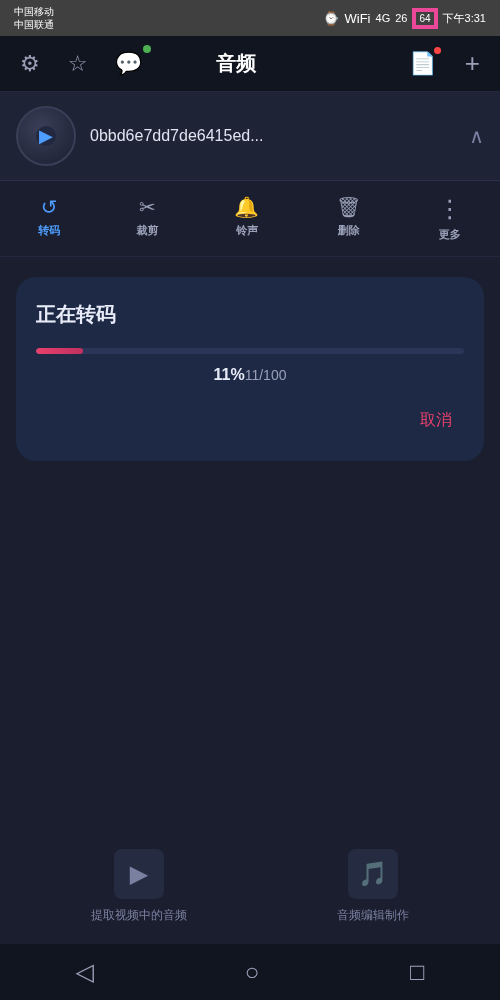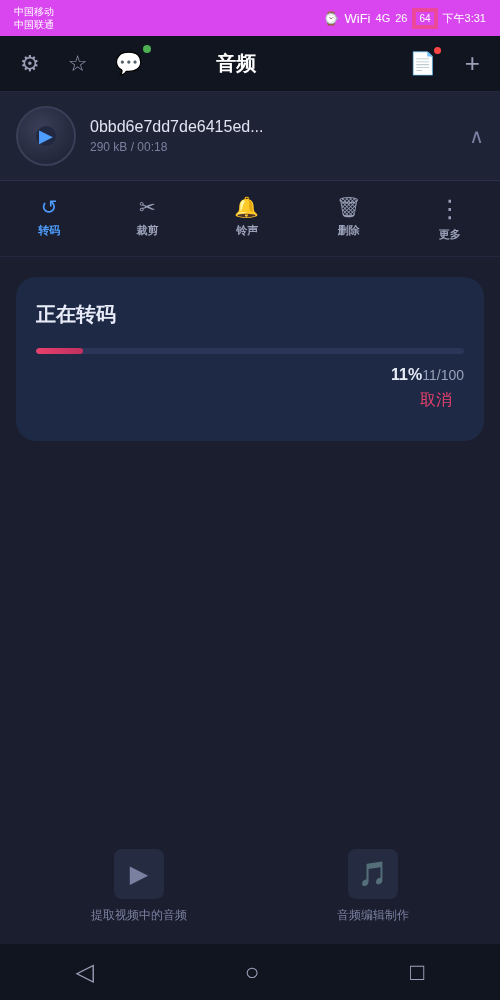--- a/index.html
+++ b/index.html
@@ -7,21 +7,21 @@
       width: 500px;
       height: 1000px;
       background: #1a1e2e;
       font-family: 'PingFang SC', 'Microsoft YaHei', sans-serif;
       overflow: hidden;
       position: relative;
     }
 
     
     .status-bar {
-      background: #d946ef;
+      background: #404040;
       height: 36px;
       display: flex;
       align-items: center;
       justify-content: space-between;
       padding: 0 14px;
       color: #fff;
       font-size: 11px;
     }
     .status-left { display: flex; flex-direction: column; font-size: 10px; line-height: 1.3; }
     .status-right { display: flex; align-items: center; gap: 5px; font-size: 11px; }
@@ -174,22 +174,23 @@
       overflow: hidden;
     }
     .progress-bar-fill {
       background: linear-gradient(90deg, #e8406c, #c03060);
       height: 100%;
       border-radius: 3px;
       transition: width 0.3s;
     }
     .progress-row {
       display: flex;
-      justify-content: flex-end;
-      align-items: center;
+      justify-content: center;
+      align-items: center;
+      margin-bottom: 20px;
     }
     .progress-percent { color: #e8ecf8; font-size: 16px; font-weight: bold; }
     .progress-count { color: #9aa0b8; font-size: 14px; }
     .dialog-actions { display: flex; justify-content: flex-end; }
     .cancel-btn {
       color: #e8406c;
       font-size: 16px;
       cursor: pointer;
       padding: 6px 12px;
       background: none;
@@ -277,21 +278,20 @@
   </span>
   <span class="nav-icon" style="font-size:26px;color:#9aa0b8;">+</span>
 </div>
 
 <div class="music-player">
   <div class="album-art">
     <span class="play-btn">▶</span>
   </div>
   <div class="music-info">
     <div class="music-title">0bbd6e7dd7de6415ed...</div>
-    <div class="music-meta">290 kB / 00:18</div>
   </div>
   <span class="expand-btn">∧</span>
 </div>
 
 <div class="toolbar">
   <div class="toolbar-item">
     <span class="toolbar-icon active" style="font-size:20px;">↺</span>
     <span class="toolbar-label active">转码</span>
   </div>
   <div class="toolbar-item">

